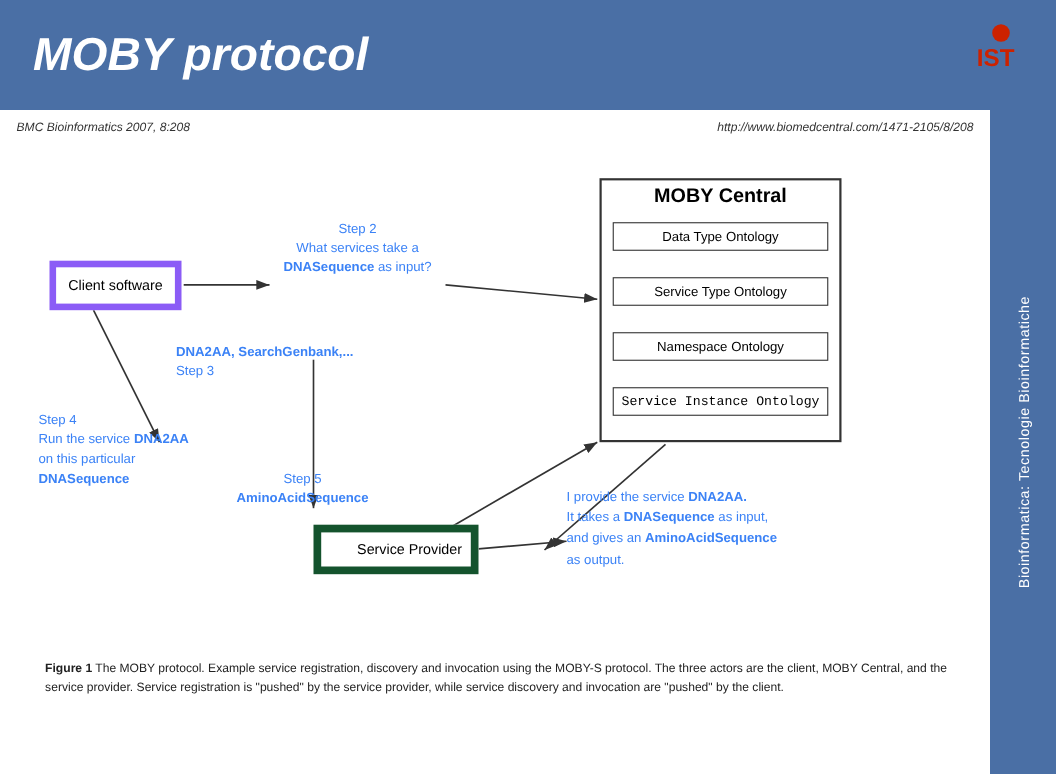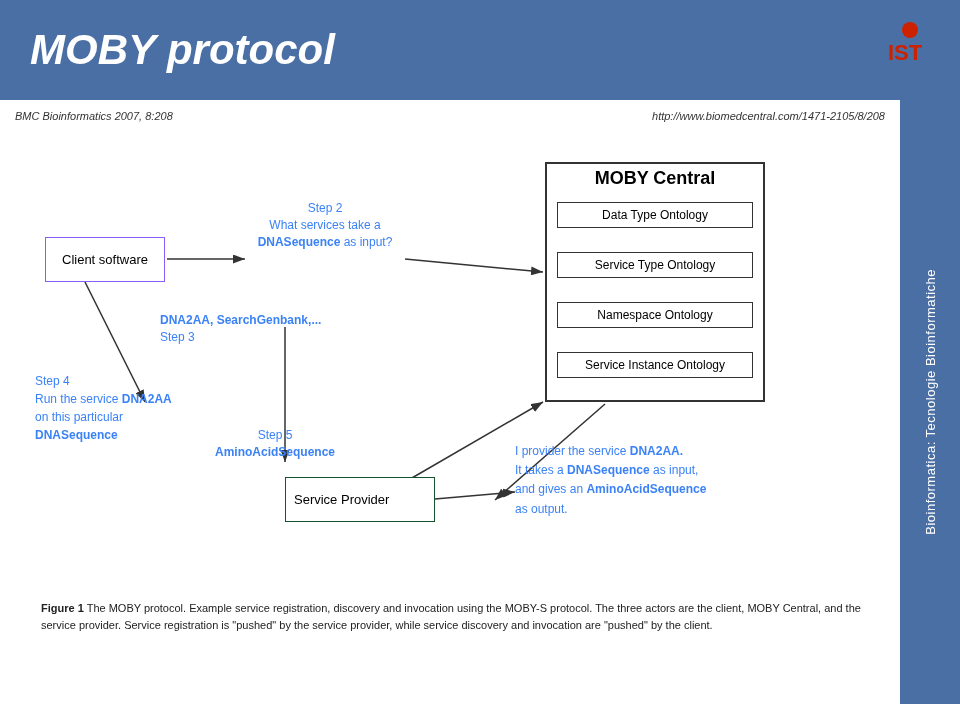--- a/index.html
+++ b/index.html
@@ -135,41 +135,41 @@
       background: #fff;
     }
 
     
     #client-box {
       position: absolute;
       left: 30px;
       top: 105px;
       width: 120px;
       height: 45px;
-      border: 1px solid #8b5cf6;
+      border: 6px solid #8b5cf6;
       background: #fff;
       display: flex;
       align-items: center;
       justify-content: center;
       font-size: 13px;
       text-align: center;
     }
 
     
     #service-provider-box {
       position: absolute;
       left: 270px;
       top: 345px;
       width: 150px;
       height: 45px;
-      border: 1px solid #14532d;
-      background: #fff;
-      display: flex;
-      align-items: center;
-      justify-content: flex-start;
+      border: 7px solid #14532d;
+      background: #fff;
+      display: flex;
+      align-items: center;
+      justify-content: flex-end;
       font-size: 13px;
       text-align: center;
     }
 
     
     .diagram-label {
       position: absolute;
       font-size: 12px;
       color: #3b82f6;
       line-height: 1.4;
@@ -256,21 +256,21 @@
 
     <div id="client-box" class="box">
       <span>Client software</span>
     </div>
 
     <div id="moby-central-container">
       <div id="moby-central-title">MOBY Central</div>
       <div class="moby-sub-box" style="top:38px;">Data Type Ontology</div>
       <div class="moby-sub-box" style="top:88px;">Service Type Ontology</div>
       <div class="moby-sub-box" style="top:138px;">Namespace Ontology</div>
-      <div class="moby-sub-box" style="top:188px;">Service Instance Ontology</div>
+      <div class="moby-sub-box" style="top:188px;font-family:Liberation Mono, monospace;">Service Instance Ontology</div>
     </div>
 
     <div class="diagram-label" style="left:230px; top:68px; text-align:center; width:160px;">
       <div>Step 2</div>
       <div>
         <span>What services take a</span><br>
         <span class="bold">DNASequence</span><span> as input?</span>
       </div>
     </div>
 
@@ -292,21 +292,21 @@
       <div>Step 5</div>
       <div class="bold">AminoAcidSequence</div>
     </div>
 
     <div id="service-provider-box" class="box">
       <span>Service Provider</span>
     </div>
 
     <div class="diagram-label" style="left:500px; top:310px; line-height:1.6;">
       <div>
-        <span>I provider the service </span><span class="bold">DNA2AA.</span>
+        <span>I provide the service </span><span class="bold">DNA2AA.</span>
       </div>
       <div>
         <span>It takes a </span><span class="bold">DNASequence</span><span> as input,</span>
       </div>
       <div>
         <span>and gives an </span><span class="bold">AminoAcidSequence</span>
       </div>
       <div>as output.</div>
     </div>
 

